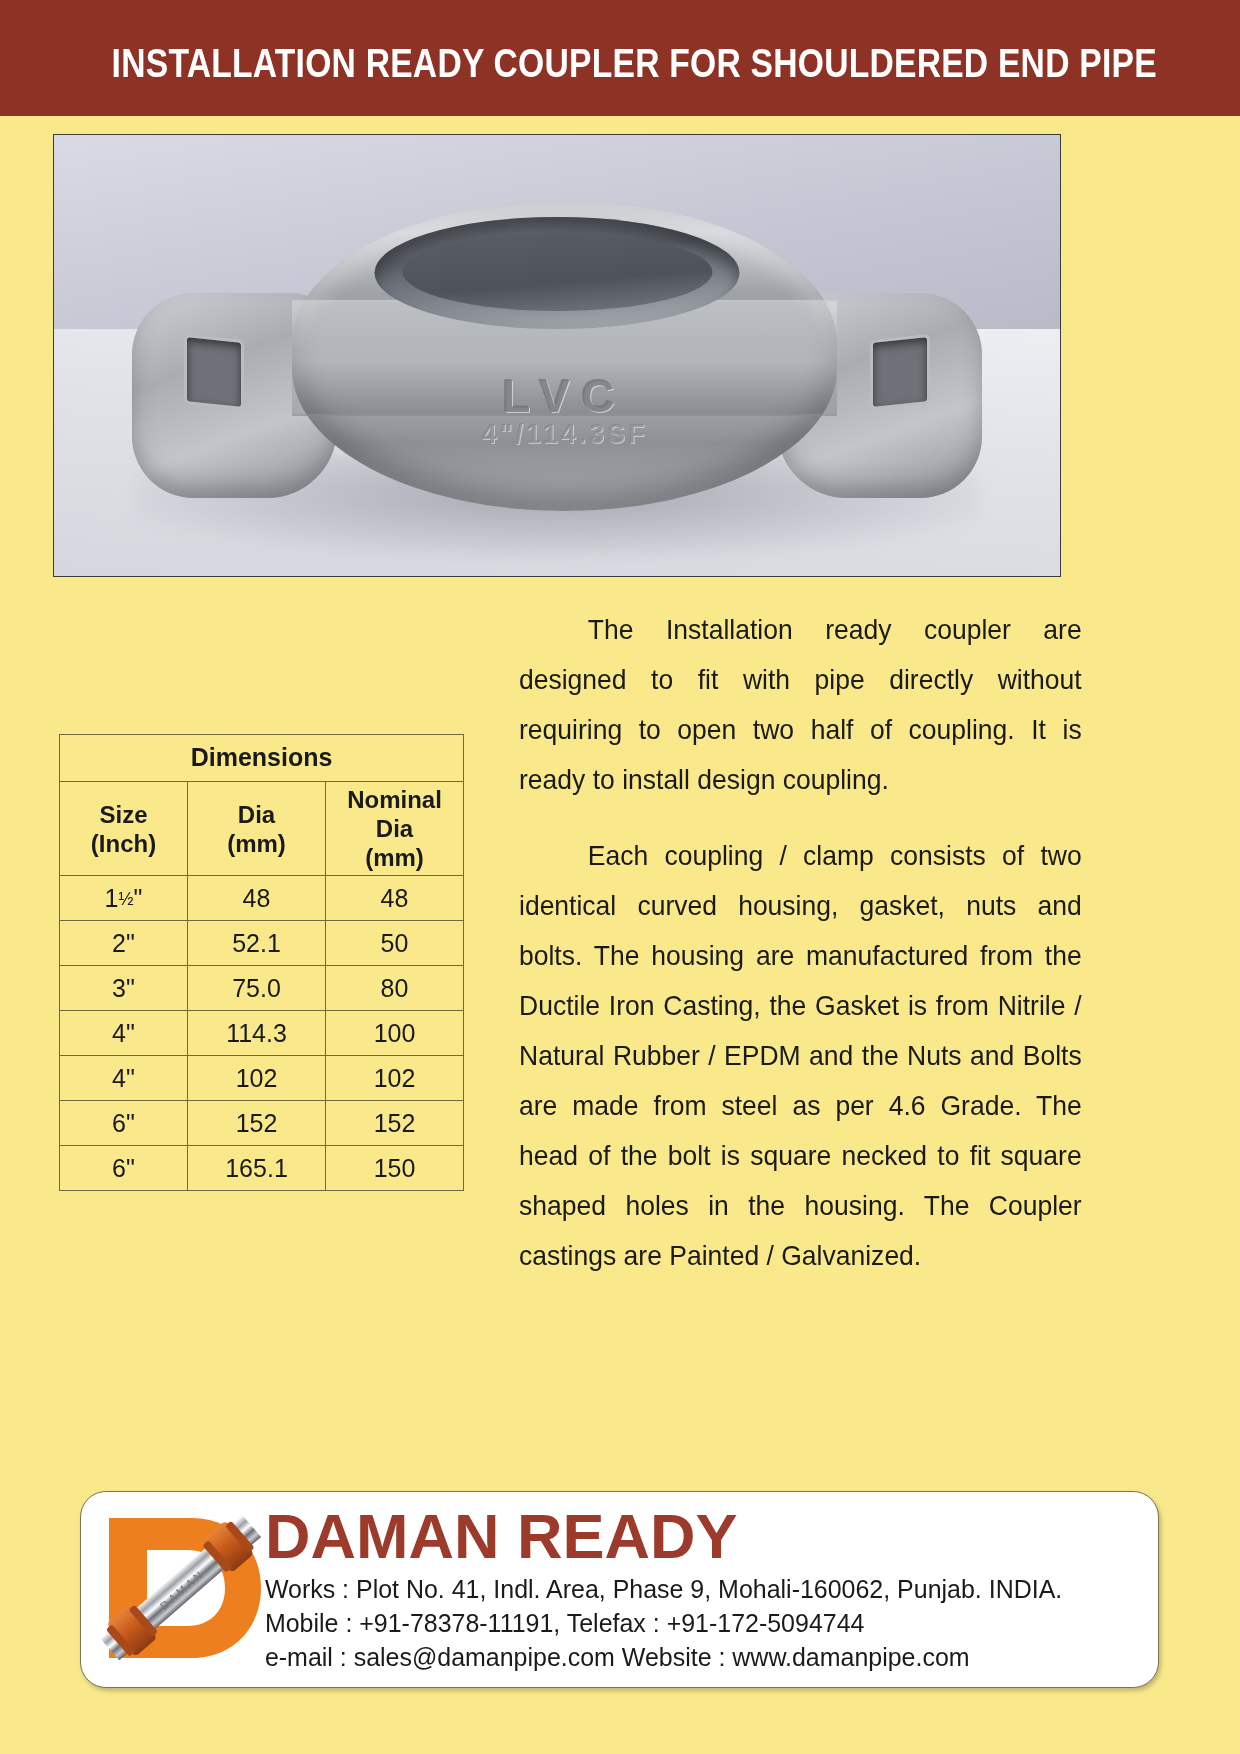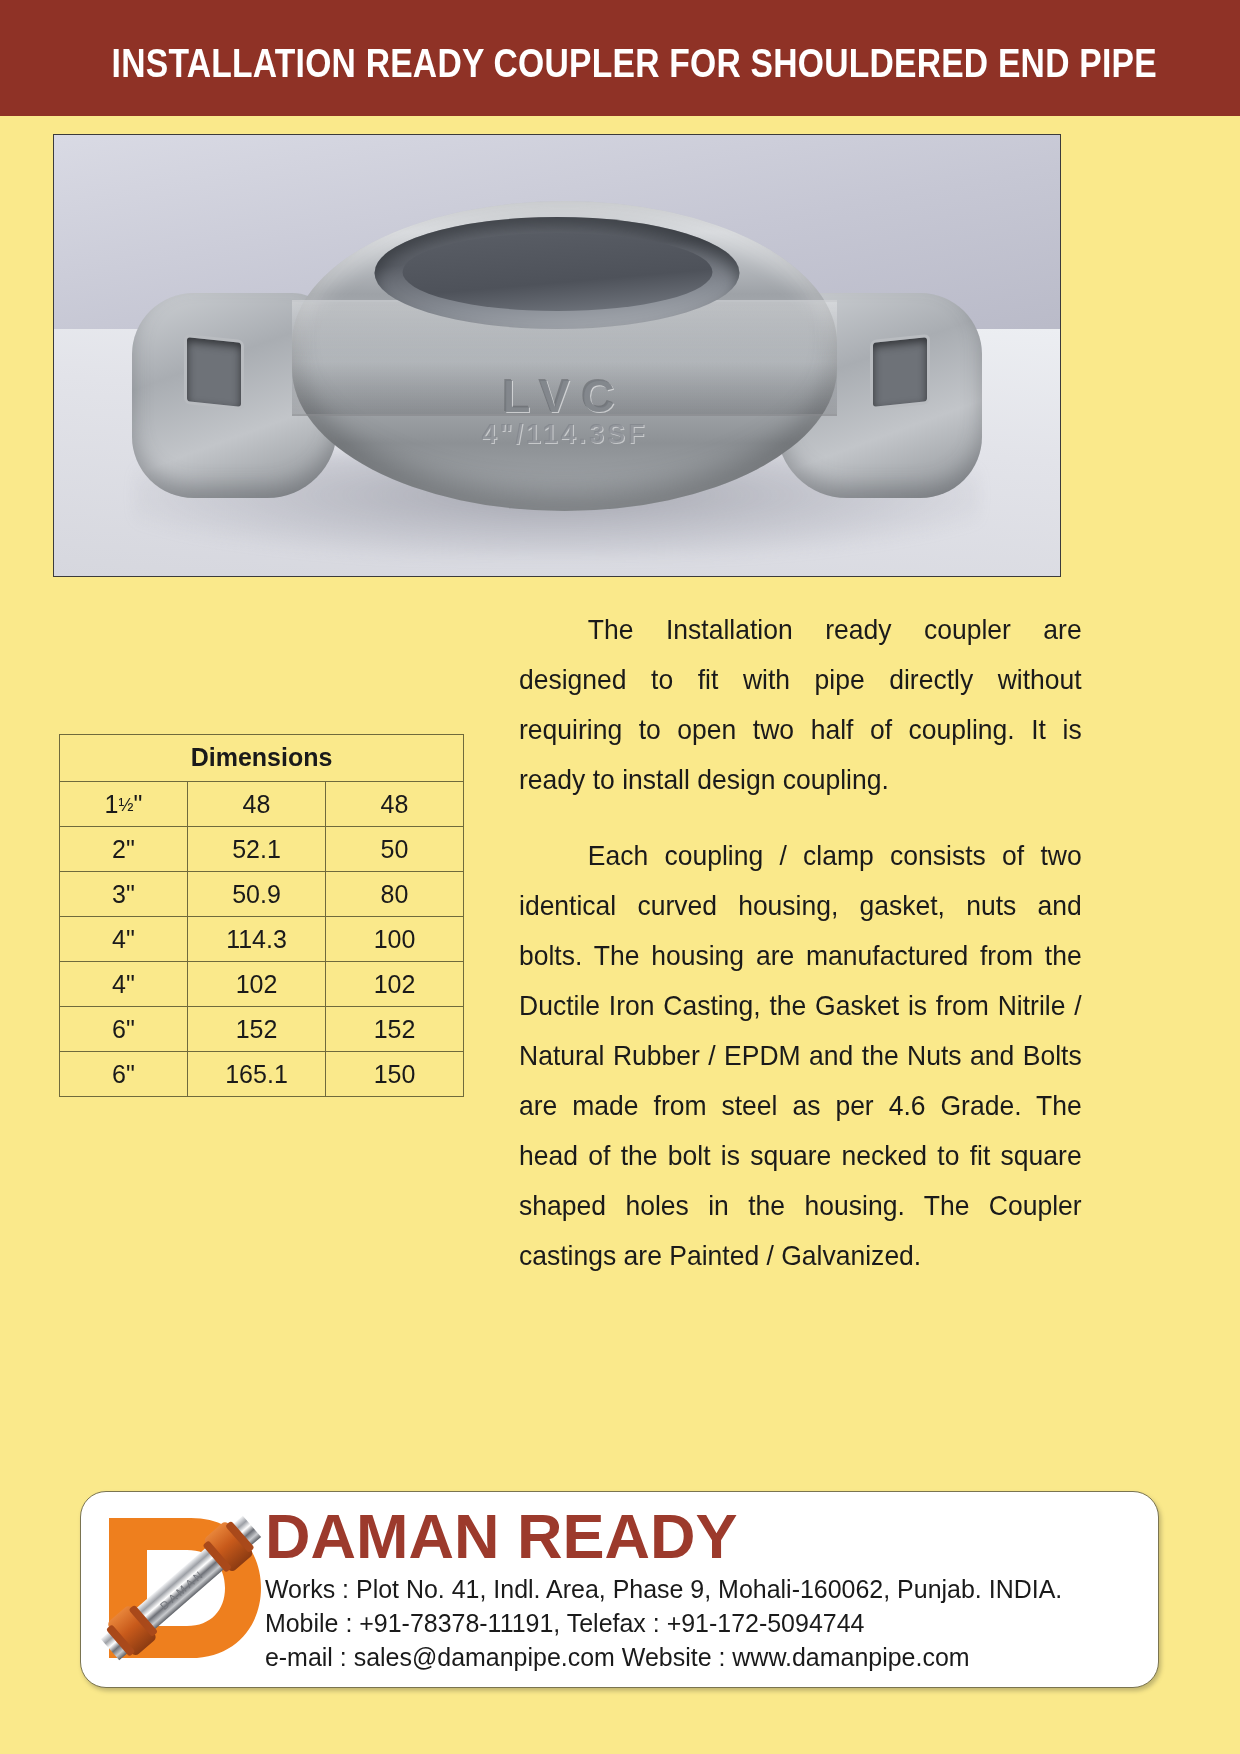--- a/index.html
+++ b/index.html
@@ -307,34 +307,48 @@
 <table class="dim-table">
   <colgroup>
     <col class="c1">
       <col class="c2">
       <col class="c3">
   </colgroup>
   <tbody>
     <tr>
       <td class="caption-cell" colspan="3">Dimensions</td>
     </tr>
+    <tr>
+      <td class="hdr-cell">
+        <span>Size</span><br>
+        <span>(Inch)</span>
+      </td>
+      <td class="hdr-cell">
+        <span>Dia</span><br>
+        <span>(mm)</span>
+      </td>
+      <td class="hdr-cell">
+        <span>Nominal Dia</span><br>
+        <span>(mm)</span>
+      </td>
+    </tr>
 
     <tr>
       <td class="data-cell"><span>1</span><span class="frac">½</span><span>"</span></td>
       <td class="data-cell">48</td>
       <td class="data-cell">48</td>
     </tr>
     <tr>
       <td class="data-cell"><span>2</span><span class="frac"></span><span>"</span></td>
       <td class="data-cell">52.1</td>
       <td class="data-cell">50</td>
     </tr>
     <tr>
       <td class="data-cell"><span>3</span><span class="frac"></span><span>"</span></td>
-      <td class="data-cell">50.9</td>
+      <td class="data-cell">75.0</td>
       <td class="data-cell">80</td>
     </tr>
     <tr>
       <td class="data-cell"><span>4</span><span class="frac"></span><span>"</span></td>
       <td class="data-cell">114.3</td>
       <td class="data-cell">100</td>
     </tr>
     <tr>
       <td class="data-cell"><span>4</span><span class="frac"></span><span>"</span></td>
       <td class="data-cell">102</td>

